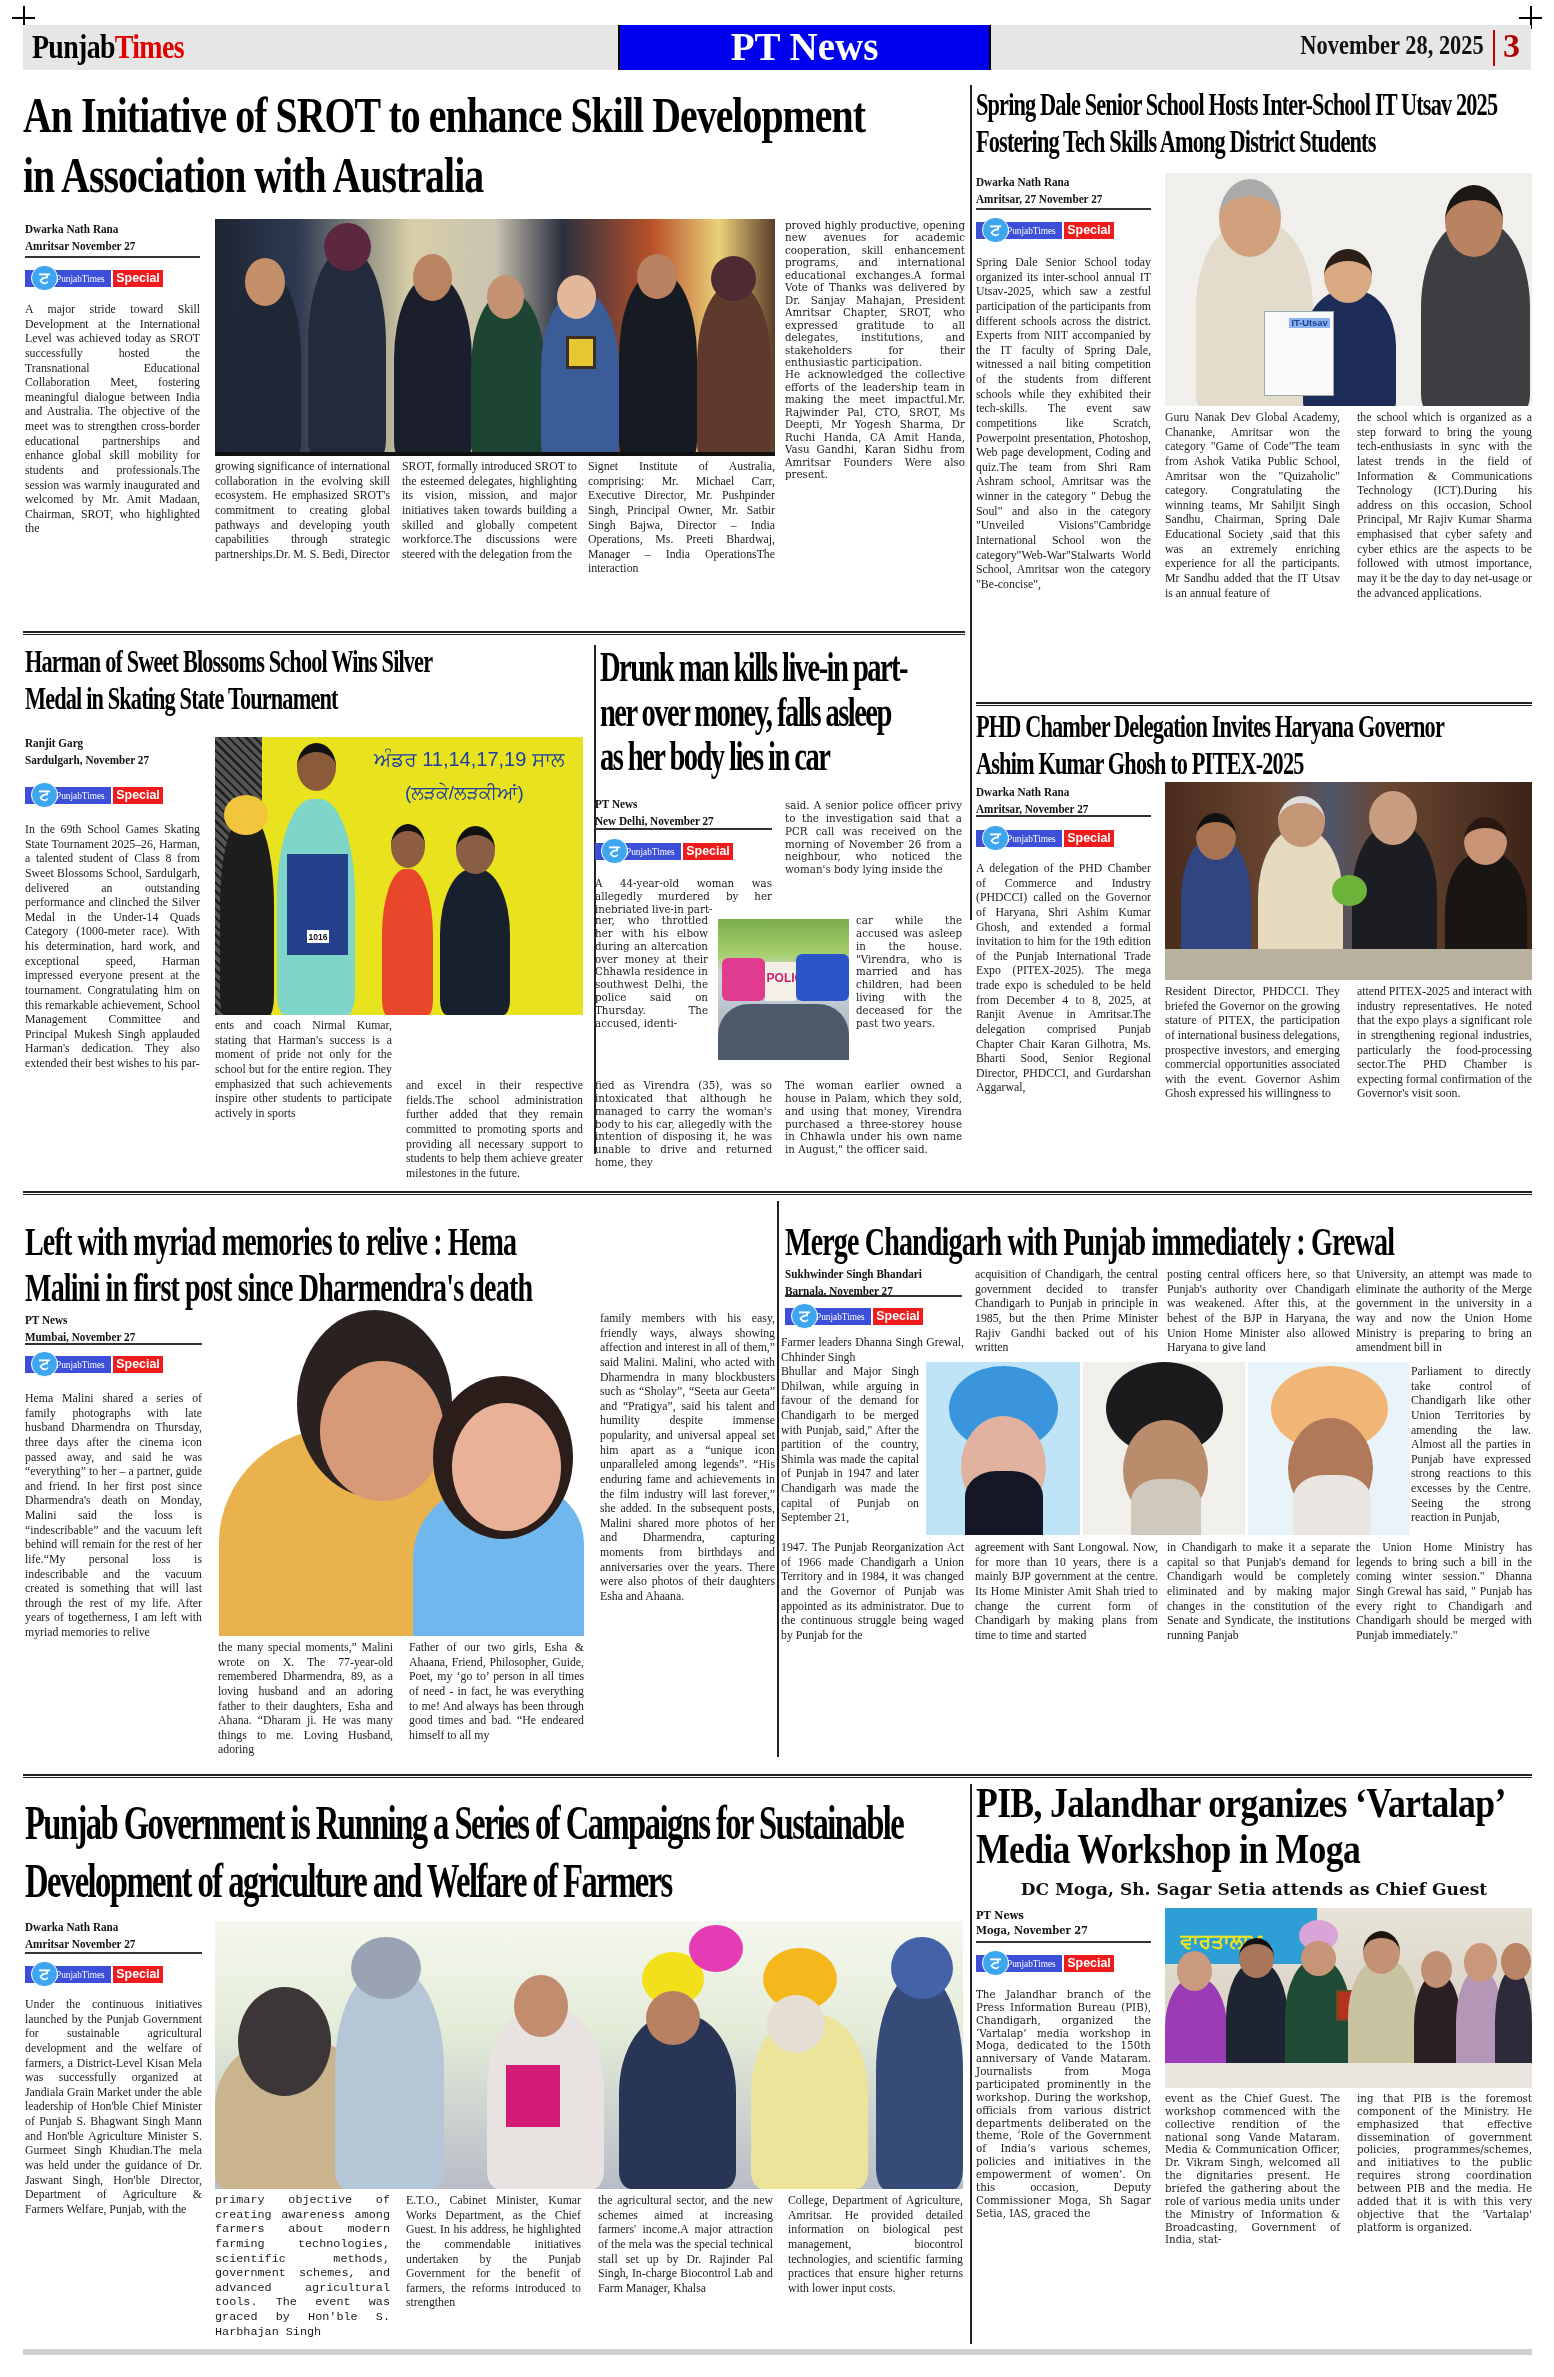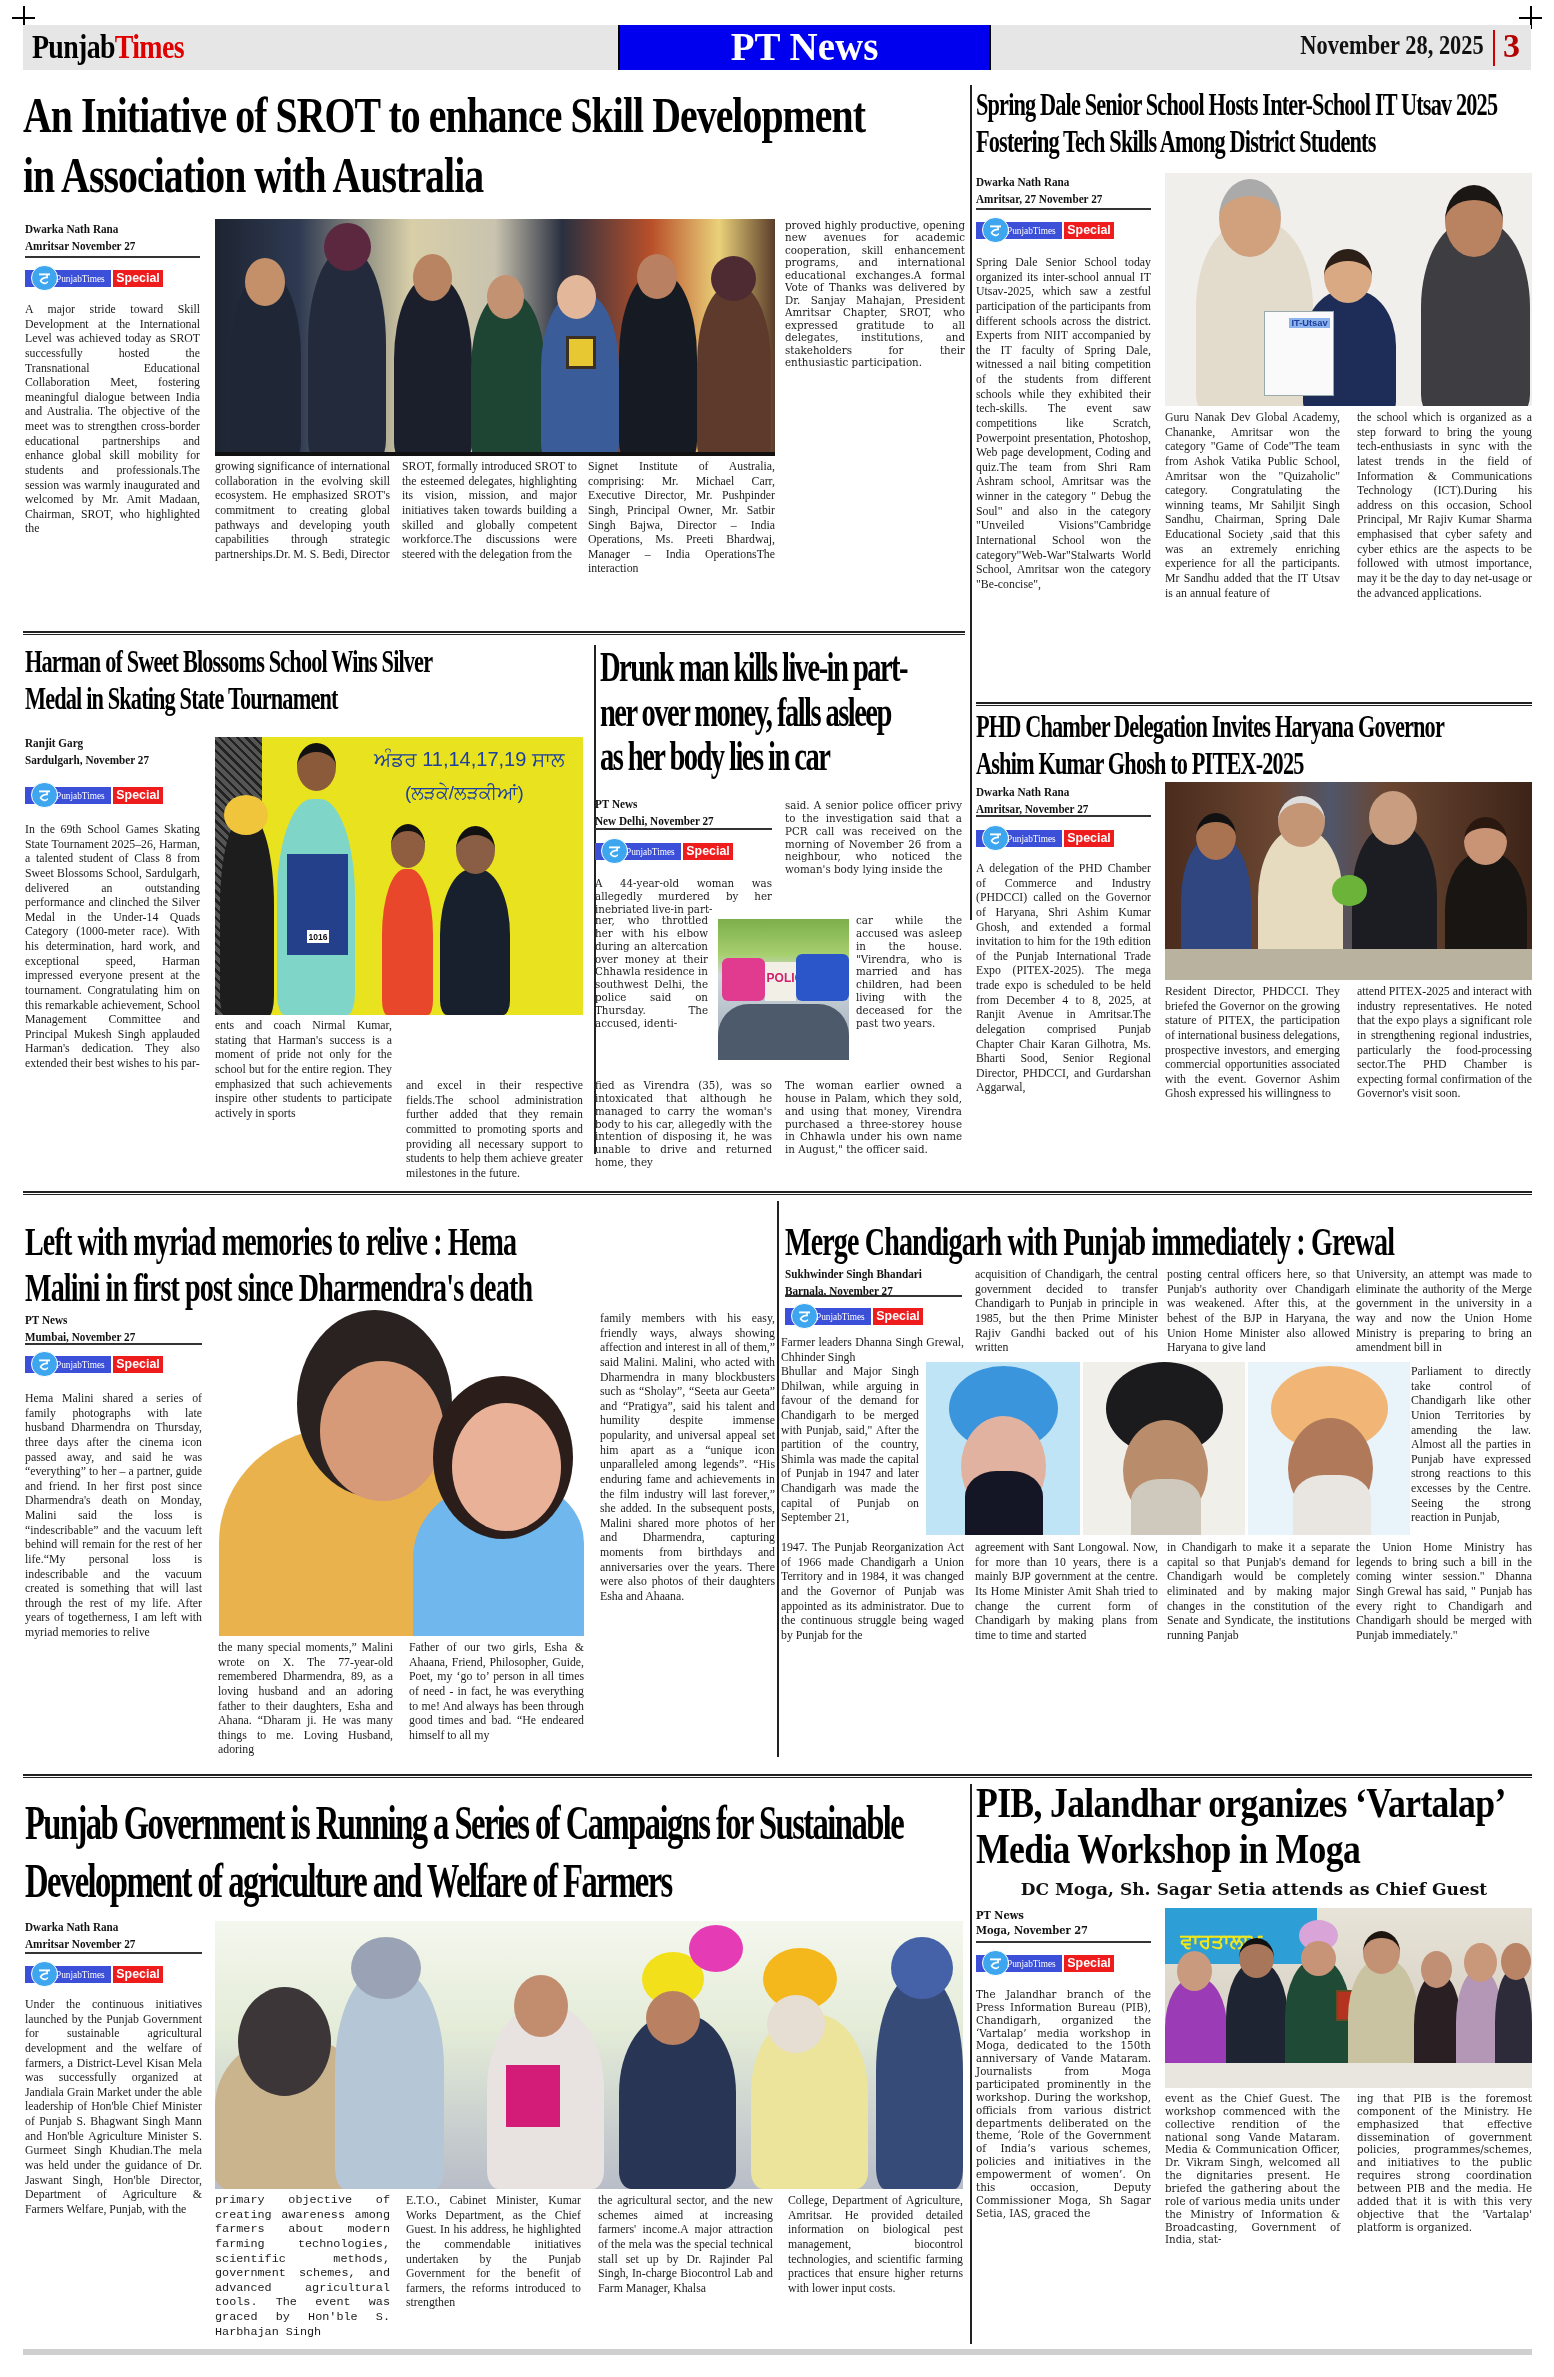--- a/index.html
+++ b/index.html
@@ -106,20 +106,21 @@
   <div class="head" style="left:422px;top:35px;width:40px;height:45px;background:#b98062;"></div>
   <div class="person" style="left:482px;top:66px;width:74px;height:175px;background:#5d3a2c;"></div>
   <div class="head" style="left:496px;top:37px;width:45px;height:45px;background:#4e2a32;"></div>
 </div>
 
 <div class="col" style="left:215px;top:459px;width:175px;">growing significance of international collaboration in the evolving skill ecosystem. He emphasized SROT's commitment to creating global pathways and developing youth capabilities through strategic partnerships.Dr. M. S. Bedi, Director</div>
 <div class="col" style="left:402px;top:459px;width:175px;">SROT, formally introduced SROT to the esteemed delegates, highlighting its vision, mission, and major initiatives taken towards building a skilled and globally competent workforce.The discussions were steered with the delegation from the</div>
 <div class="col" style="left:588px;top:459px;width:187px;">Signet Institute of Australia, comprising: Mr. Michael Carr, Executive Director, Mr. Pushpinder Singh, Principal Owner, Mr. Satbir Singh Bajwa, Director – India Operations, Ms. Preeti Bhardwaj, Manager – India OperationsThe interaction</div>
 <div class="col" style="left:785px;top:219px;width:180px;font-family:'DejaVu Serif',serif;font-size:10.3px;line-height:1.21;">
   <p>proved highly productive, opening new avenues for academic cooperation, skill enhancement programs, and international educational exchanges.A formal Vote of Thanks was delivered by Dr. Sanjay Mahajan, President Amritsar Chapter, SROT, who expressed gratitude to all delegates, institutions, and stakeholders for their enthusiastic participation.</p>
+  <p>He acknowledged the collective efforts of the leadership team in making the meet impactful.Mr. Rajwinder Pal, CTO, SROT, Ms Deepti, Mr Yogesh Sharma, Dr Ruchi Handa, CA Amit Handa, Vasu Gandhi, Karan Sidhu from Amritsar Founders Were also present.</p>
 </div>
 
 <div class="hrule" style="left:23px;top:631px;width:942px;"></div>
 <div class="vrule" style="left:970px;top:85px;height:835px;"></div>
 
 <div class="hl hl-m" style="left:976px;top:87px;width:731px;">
   <div>Spring Dale Senior School Hosts Inter-School IT Utsav 2025</div>
   <div>Fostering Tech Skills Among District Students</div>
 </div>
 <div class="byline" style="left:976px;top:173px;">

